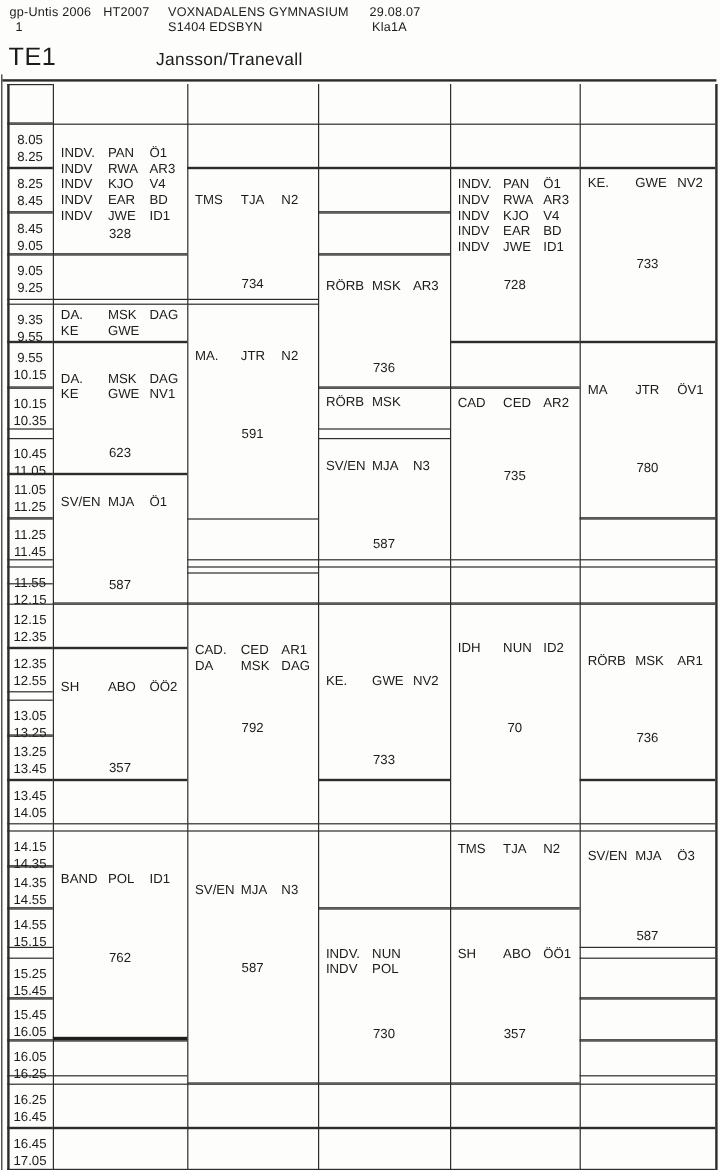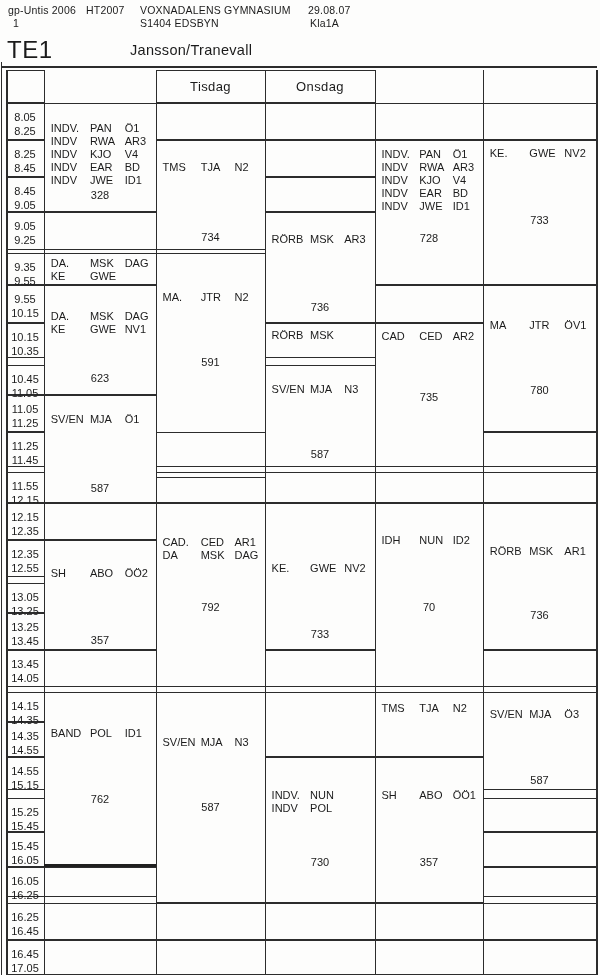--- a/index.html
+++ b/index.html
@@ -1,20 +1,20 @@
 <!DOCTYPE html>
 <html><head>
 <meta charset="utf-8">
 <style>
   html,body{margin:0;padding:0;background:#e8e8e8;}
   #page{position:relative;width:600px;height:975px;background:#fdfdfc;overflow:hidden;
         font-family:"Liberation Sans",sans-serif;color:#1b1b1b;}
   .abs{position:absolute;box-sizing:border-box;}
   .hdr-small{font-size:10.5px;letter-spacing:.2px;white-space:nowrap;}
-  #tt-id{font-size:24px;letter-spacing:.5px;}
+  #tt-id{font-size:21px;letter-spacing:.5px;}
   #tt-sub{font-size:14.5px;letter-spacing:.3px;}
   .vline{position:absolute;background:#2c2c2c;width:1px;}
   .hline{position:absolute;background:#2c2c2c;height:1px;}
   .cell{position:absolute;box-sizing:border-box;border-top:1px solid #2c2c2c;border-bottom:1px solid #2c2c2c;background:transparent;}
   .dayhead{display:flex;align-items:center;justify-content:center;font-size:13px;letter-spacing:.4px;}
   .timecell{font-size:11px;text-align:center;padding-top:6px;line-height:14px;}
   .lesson .lines{position:absolute;left:0;right:0;}
   .lesson .line{position:relative;height:13px;font-size:11px;line-height:13px;white-space:nowrap;}
   .lesson .tok{position:absolute;top:0;}
   .lesson .room{position:absolute;left:0;right:0;text-align:center;font-size:11px;line-height:13px;}
@@ -40,26 +40,20 @@
 
   <div id="grid" class="abs" style="left:0;top:0;width:600px;height:975px;">
       <div class="vline" style="left: 6px; top: 70px; height: 905px; width: 2px;"></div>
       <div class="vline" style="left: 44px; top: 70px; height: 905px;"></div>
       <div class="vline" style="left: 156px; top: 70px; height: 905px;"></div>
       <div class="vline" style="left: 265px; top: 70px; height: 905px;"></div>
       <div class="vline" style="left: 375px; top: 70px; height: 905px;"></div>
       <div class="vline" style="left: 483px; top: 70px; height: 905px;"></div>
       <div class="vline" style="left: 596px; top: 70px; height: 905px; width: 2px;"></div>
       <div class="cell" style="left: 6px; top: 70px; width: 38px; height: 33px;"></div>
-      <div class="cell dayhead" style="left: 156px; top: 70px; width: 109px; height: 33px;">
-        <span>Tisdag</span>
-      </div>
-      <div class="cell dayhead" style="left: 265px; top: 70px; width: 110px; height: 33px;">
-        <span>Onsdag</span>
-      </div>
       <div class="cell timecell" style="left: 6px; top: 103px; width: 38px; height: 37px;">
         <div>8.05</div>
         <div>8.25</div>
       </div>
       <div class="cell timecell" style="left: 6px; top: 140px; width: 38px; height: 37px;">
         <div>8.25</div>
         <div>8.45</div>
       </div>
       <div class="cell timecell" style="left: 6px; top: 177px; width: 38px; height: 35px;">
         <div>8.45</div>
@@ -86,21 +80,21 @@
         <div>11.05</div>
       </div>
       <div class="cell timecell" style="left: 6px; top: 395px; width: 38px; height: 37px;">
         <div>11.05</div>
         <div>11.25</div>
       </div>
       <div class="cell timecell" style="left: 6px; top: 432px; width: 38px; height: 35px;">
         <div>11.25</div>
         <div>11.45</div>
       </div>
-      <div class="cell timecell" style="left: 6px; top: 472px; width: 38px; height: 31px;">
+      <div class="cell timecell" style="left: 6px; top: 472px; width: 38px; height: 15px;">
         <div>11.55</div>
         <div>12.15</div>
       </div>
       <div class="cell timecell" style="left: 6px; top: 503px; width: 38px; height: 37px;">
         <div>12.15</div>
         <div>12.35</div>
       </div>
       <div class="cell timecell" style="left: 6px; top: 540px; width: 38px; height: 37px;">
         <div>12.35</div>
         <div>12.55</div>

